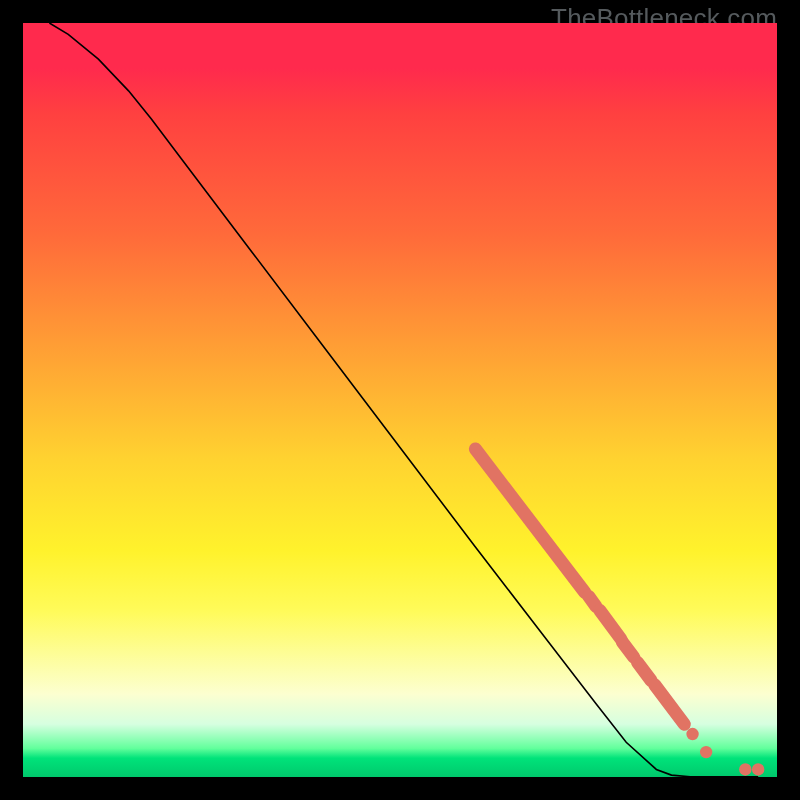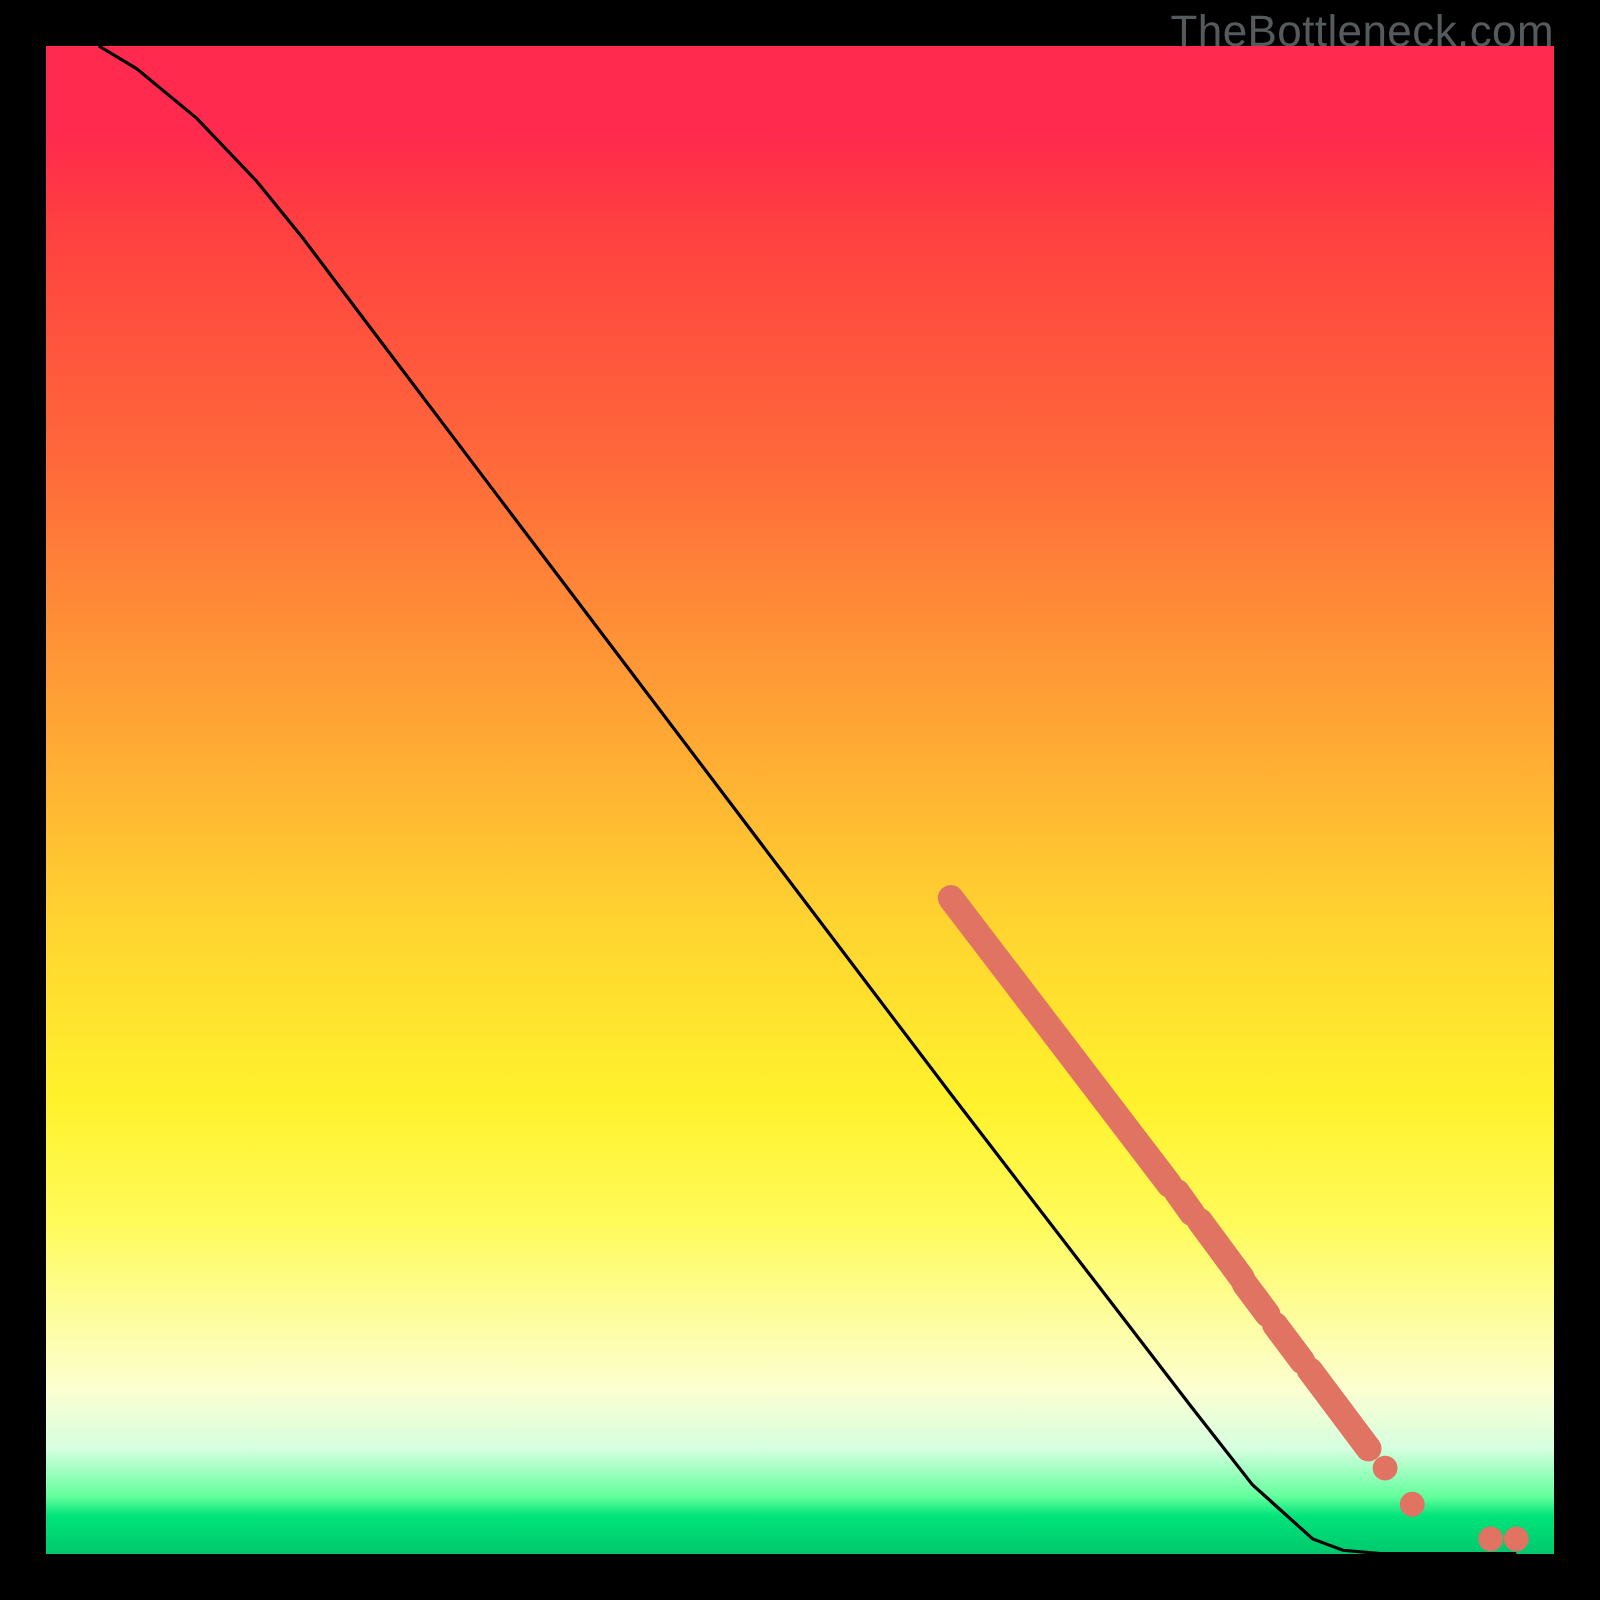--- a/index.html
+++ b/index.html
@@ -43,21 +43,21 @@
       #62ff9c 96.2%,
       #00e37a 97.5%,
       #00c86c 100%
     );
   }
   .credit {
     position: absolute;
     top: 3px;
     right: 23px;
     color: #555a5d;
-    font-size: 22px;
+    font-size: 26px;
     letter-spacing: 0.2px;
     font-weight: 400;
   }
   svg.lines {
     position: absolute;
     inset: 0;
   }
 </style>
 </head>
 <body>

